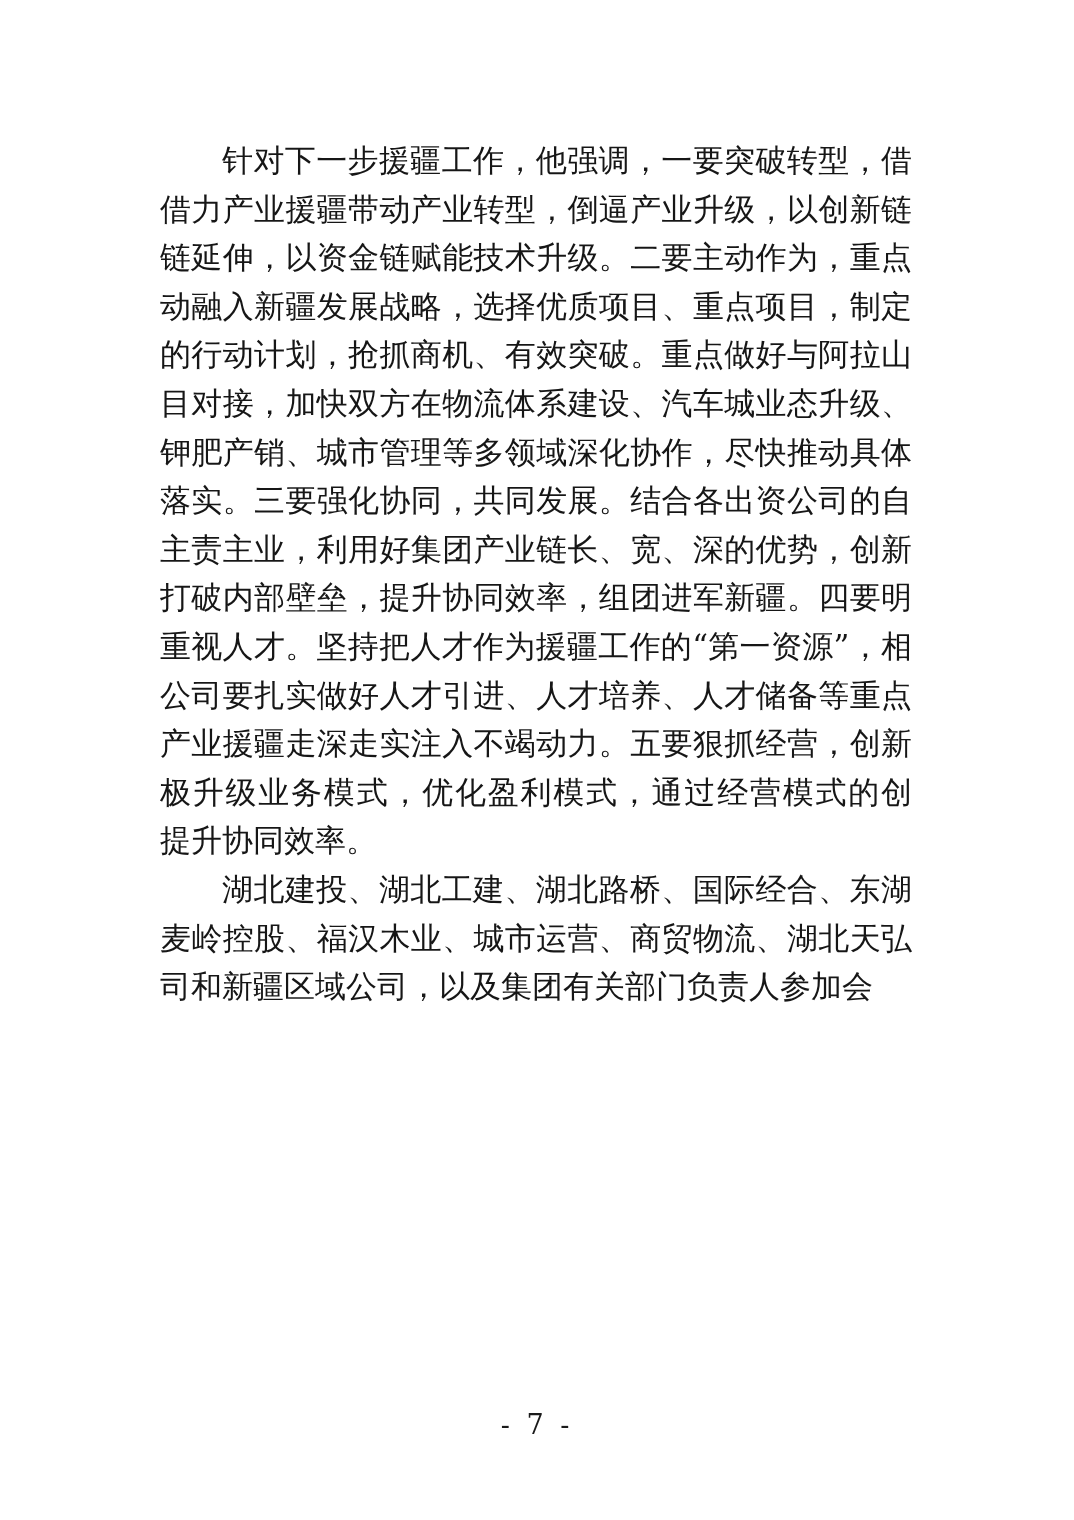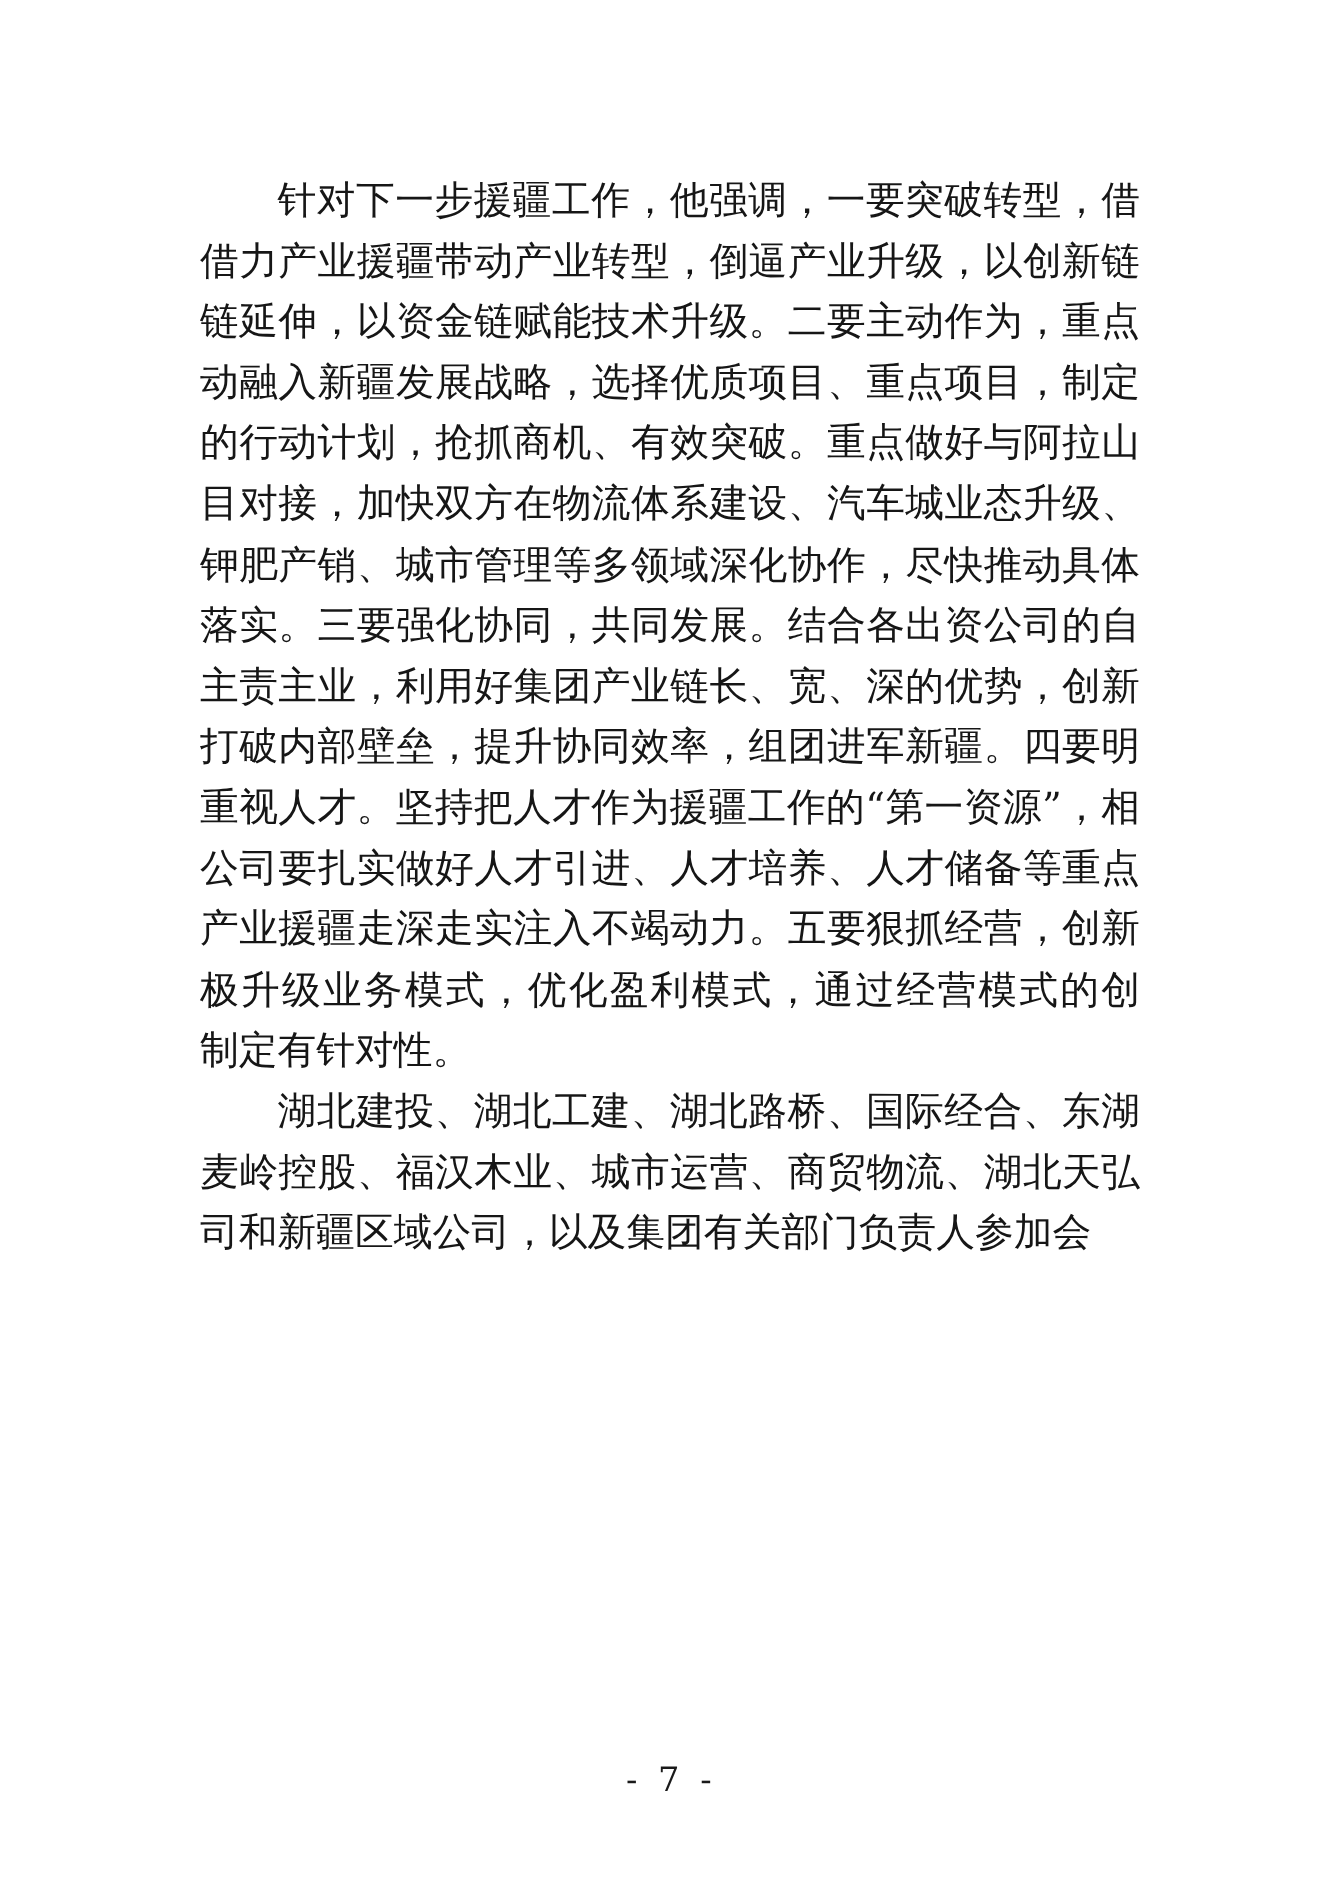--- a/index.html
+++ b/index.html
@@ -73,21 +73,21 @@
       <div class="text-line">的行动计划，抢抓商机、有效突破。重点做好与阿拉山口市的项</div>
       <div class="text-line">目对接，加快双方在物流体系建设、汽车城业态升级、木材过境、</div>
       <div class="text-line">钾肥产销、城市管理等多领域深化协作，尽快推动具体项目落地</div>
       <div class="text-line">落实。三要强化协同，共同发展。结合各出资公司的自身特点和</div>
       <div class="text-line">主责主业，利用好集团产业链长、宽、深的优势，创新组织设置，</div>
       <div class="text-line">打破内部壁垒，提升协同效率，组团进军新疆。四要明确目标，</div>
       <div class="text-line">重视人才。坚持把人才作为援疆工作的“第一资源”，相关出资</div>
       <div class="text-line">公司要扎实做好人才引进、人才培养、人才储备等重点工作，为</div>
       <div class="text-line">产业援疆走深走实注入不竭动力。五要狠抓经营，创新模式。积</div>
       <div class="text-line">极升级业务模式，优化盈利模式，通过经营模式的创新，开创产</div>
-      <div class="text-line flush">制定有针对性。</div>
+      <div class="text-line flush">提升协同效率。</div>
       <div class="text-line indent">湖北建投、湖北工建、湖北路桥、国际经合、东湖高新、黄</div>
       <div class="text-line">麦岭控股、福汉木业、城市运营、商贸物流、湖北天弘等出资公</div>
       <div class="text-line flush">司和新疆区域公司，以及集团有关部门负责人参加会议。</div>
     </div>
 
   <div class="page-footer">- 7 -</div>
 
 </div>
 
 </body></html>

